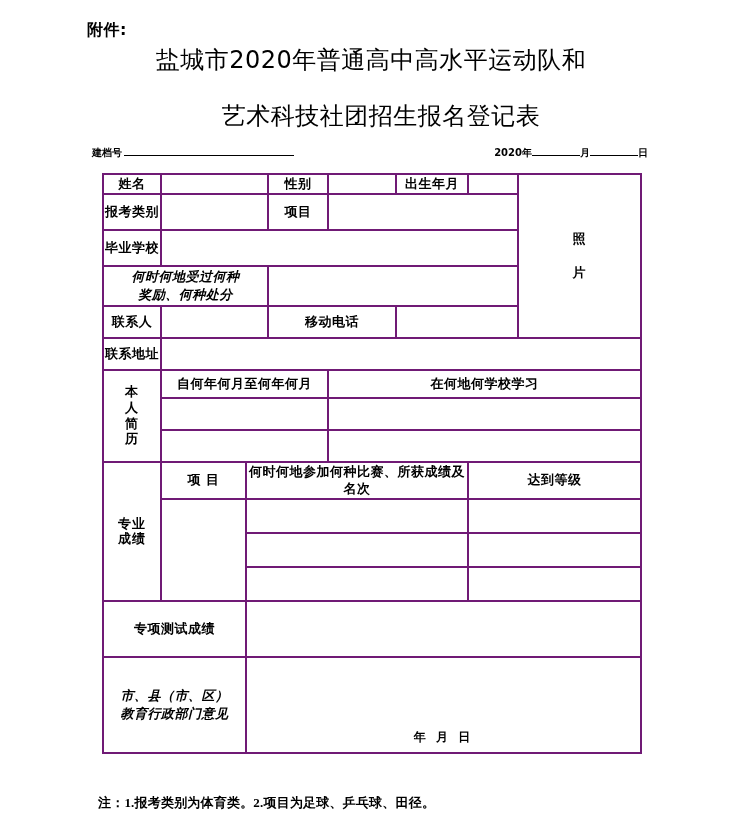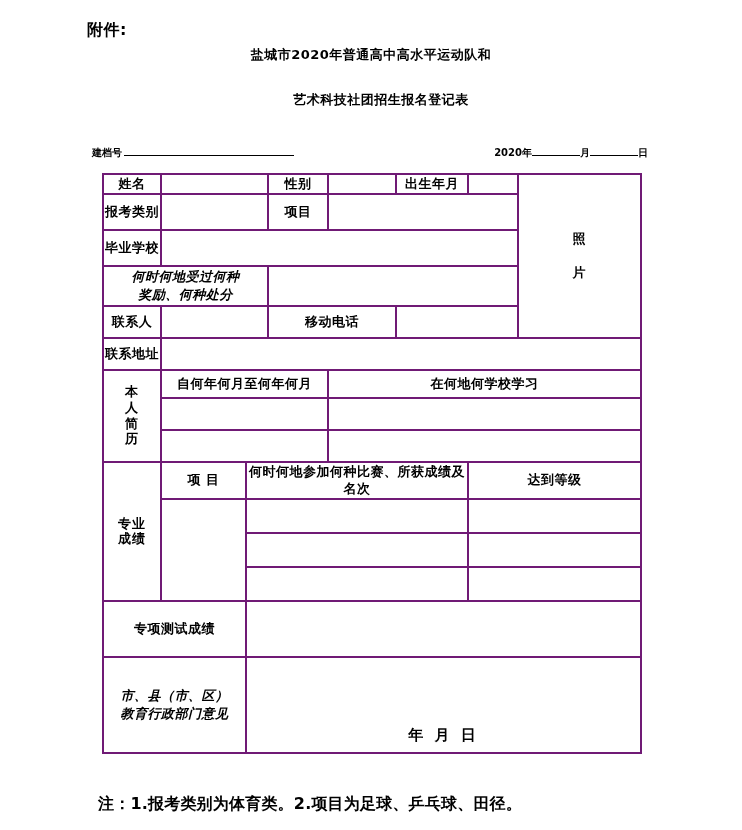--- a/index.html
+++ b/index.html
@@ -35,22 +35,22 @@
 
   
   .title-block {
     position: absolute;
     left: 0;
     top: 48px;
     width: 742px;
     text-align: center;
   }
   .title-line {
-    font-size: 13px;
-    font-weight: bold;
+    font-size: 24px;
+    font-weight: normal;
     letter-spacing: 0.5px;
     line-height: 1.0;
   }
   .title-line + .title-line {
     margin-top: 32px;
     padding-left: 20px;
   }
 
   
   .archive-row {
@@ -149,33 +149,34 @@
     align-items: center;
     justify-content: center;
     gap: 16px;
     height: 100%;
   }
 
   .opinion-sign {
     text-align: center;
     font-weight: 600;
     letter-spacing: 3px;
-    font-size: 15px;
+    font-size: 12px;
     padding-top: 36px;
     padding-bottom: 6px;
   }
 
   
   .footnote {
     position: absolute;
     left: 98px;
     top: 794px;
-    font-size: 16px;
+    font-size: 13px;
     font-weight: 600;
     letter-spacing: 0.2px;
+    font-family: Liberation Serif, serif;
   }
 </style>
 </head>
 <body>
 
 <div class="page">
 
   <div class="attach-label">附件:</div>
 
   <div class="title-block">

